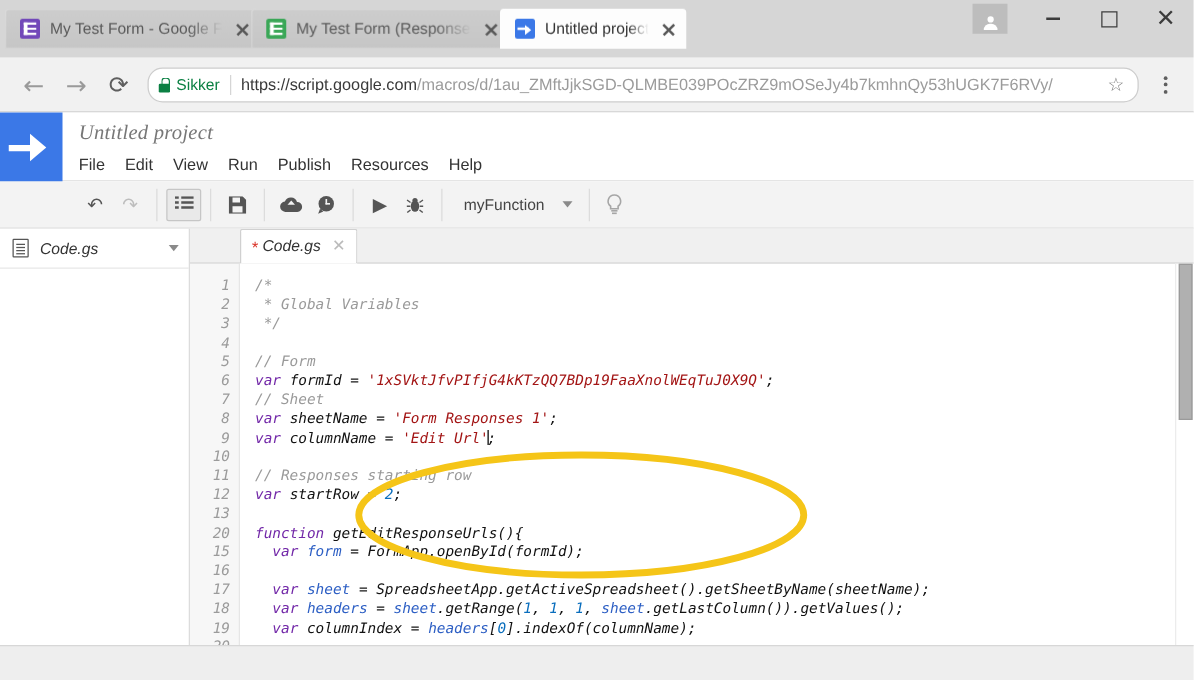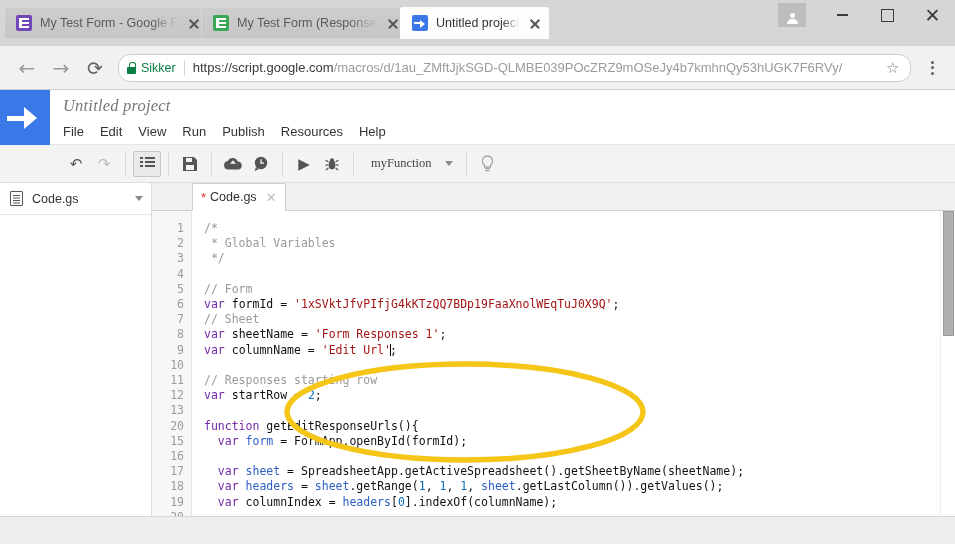--- a/index.html
+++ b/index.html
@@ -266,33 +266,32 @@
     font-family: "DejaVu Sans", sans-serif;
   }
   .tb-btn.disabled { color: #bdbdbd; }
   .tb-btn.boxed { border: 1px solid #c6c6c6; background: #e9e9e9; border-radius: 2px; }
   #func-select {
     display: flex; align-items: center;
     padding: 0 6px 0 10px; height: 26px;
     font-size: 12.5px; color: #444;
     cursor: pointer;
     min-width: 96px;
-    font-family: Liberation Serif, serif;
   }
   #func-caret {
     margin-left: 14px;
     width: 0; height: 0;
     border-left: 4px solid transparent;
     border-right: 4px solid transparent;
     border-top: 5px solid #8a8a8a;
   }
   #bulb { width: 26px; height: 26px; display:flex; align-items:center; justify-content:center; color:#9e9e9e; font-size:16px; cursor:pointer; }
 
   
-  #gas-body { display: flex; height: 361px; position: relative; }
+  #gas-body { display: flex; height: 361px; position: relative; font-style: italic; }
 
   #file-sidebar {
     width: 152px; flex: 0 0 152px;
     border-right: 1px solid #dcdcdc;
     background: #fff;
   }
   #file-row {
     height: 32px;
     display: flex; align-items: center;
     padding: 0 8px 0 10px;

